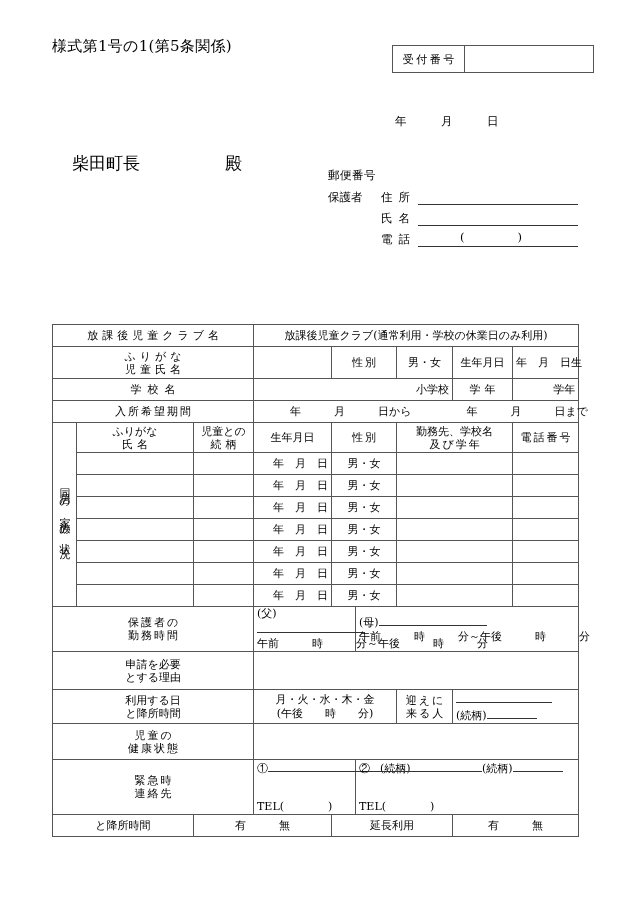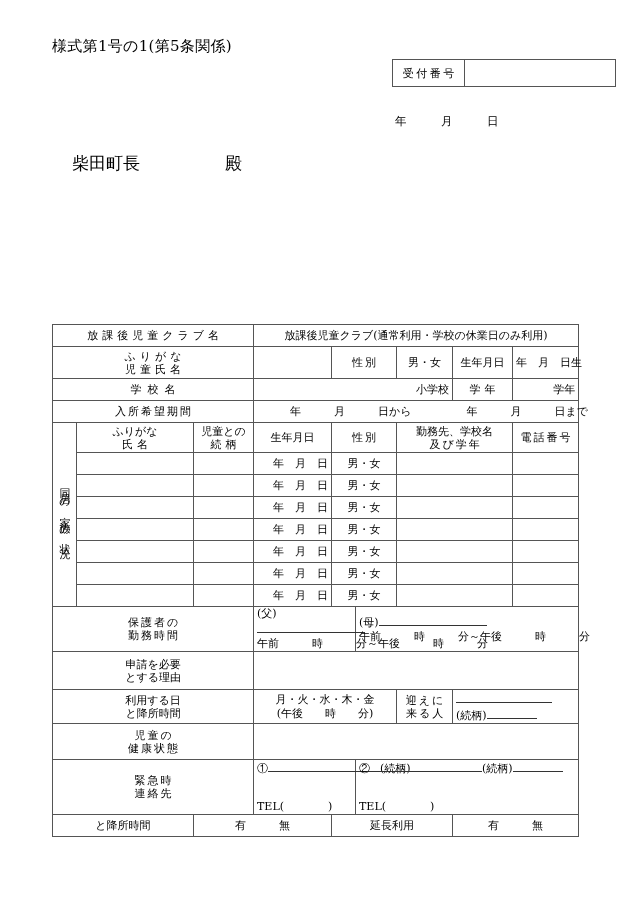--- a/index.html
+++ b/index.html
@@ -26,22 +26,22 @@
   .form-code {
     position: absolute;
     left: 52px; top: 37px;
     font-size: 15px;
     letter-spacing: 0.3px;
     white-space: nowrap;
   }
 
   .receipt-box {
     position: absolute;
-    left: 392px; top: 59px;
-    width: 224px; height: 28px;
+    left: 392px; top: 45px;
+    width: 202px; height: 28px;
     border: 1px solid #555;
     display: flex;
     box-sizing: border-box;
   }
   .receipt-label {
     width: 72px;
     border-right: 1px solid #555;
     display: flex;
     align-items: center;
     justify-content: center;
@@ -203,20 +203,40 @@
   <div class="receipt-box">
     <div class="receipt-label">受付番号</div>
     <div class="receipt-value"></div>
   </div>
 
 
   <div class="date-line">年　　　月　　　日</div>
 
   <div class="addressee">柴田町長　　　　　殿</div>
 
+  <div class="guardian">
+    <div class="g-postal">郵便番号</div>
+    <div class="g-row">
+      <div class="g-prefix">保護者</div>
+      <div class="g-key">住所</div>
+      <div class="g-rule"></div>
+    </div>
+    <div class="g-row">
+      <div class="g-prefix"></div>
+      <div class="g-key">氏名</div>
+      <div class="g-rule"></div>
+    </div>
+    <div class="g-row">
+      <div class="g-prefix"></div>
+      <div class="g-key">電話</div>
+      <div class="g-rule with-paren">
+        <span class="g-paren">(　　)</span>
+      </div>
+    </div>
+  </div>
 
 
   <table class="main">
     <colgroup>
       <col style="width:24px">
       <col style="width:64px">
       <col style="width:53px">
       <col style="width:60px">
       <col style="width:42px">
       <col style="width:36px">

